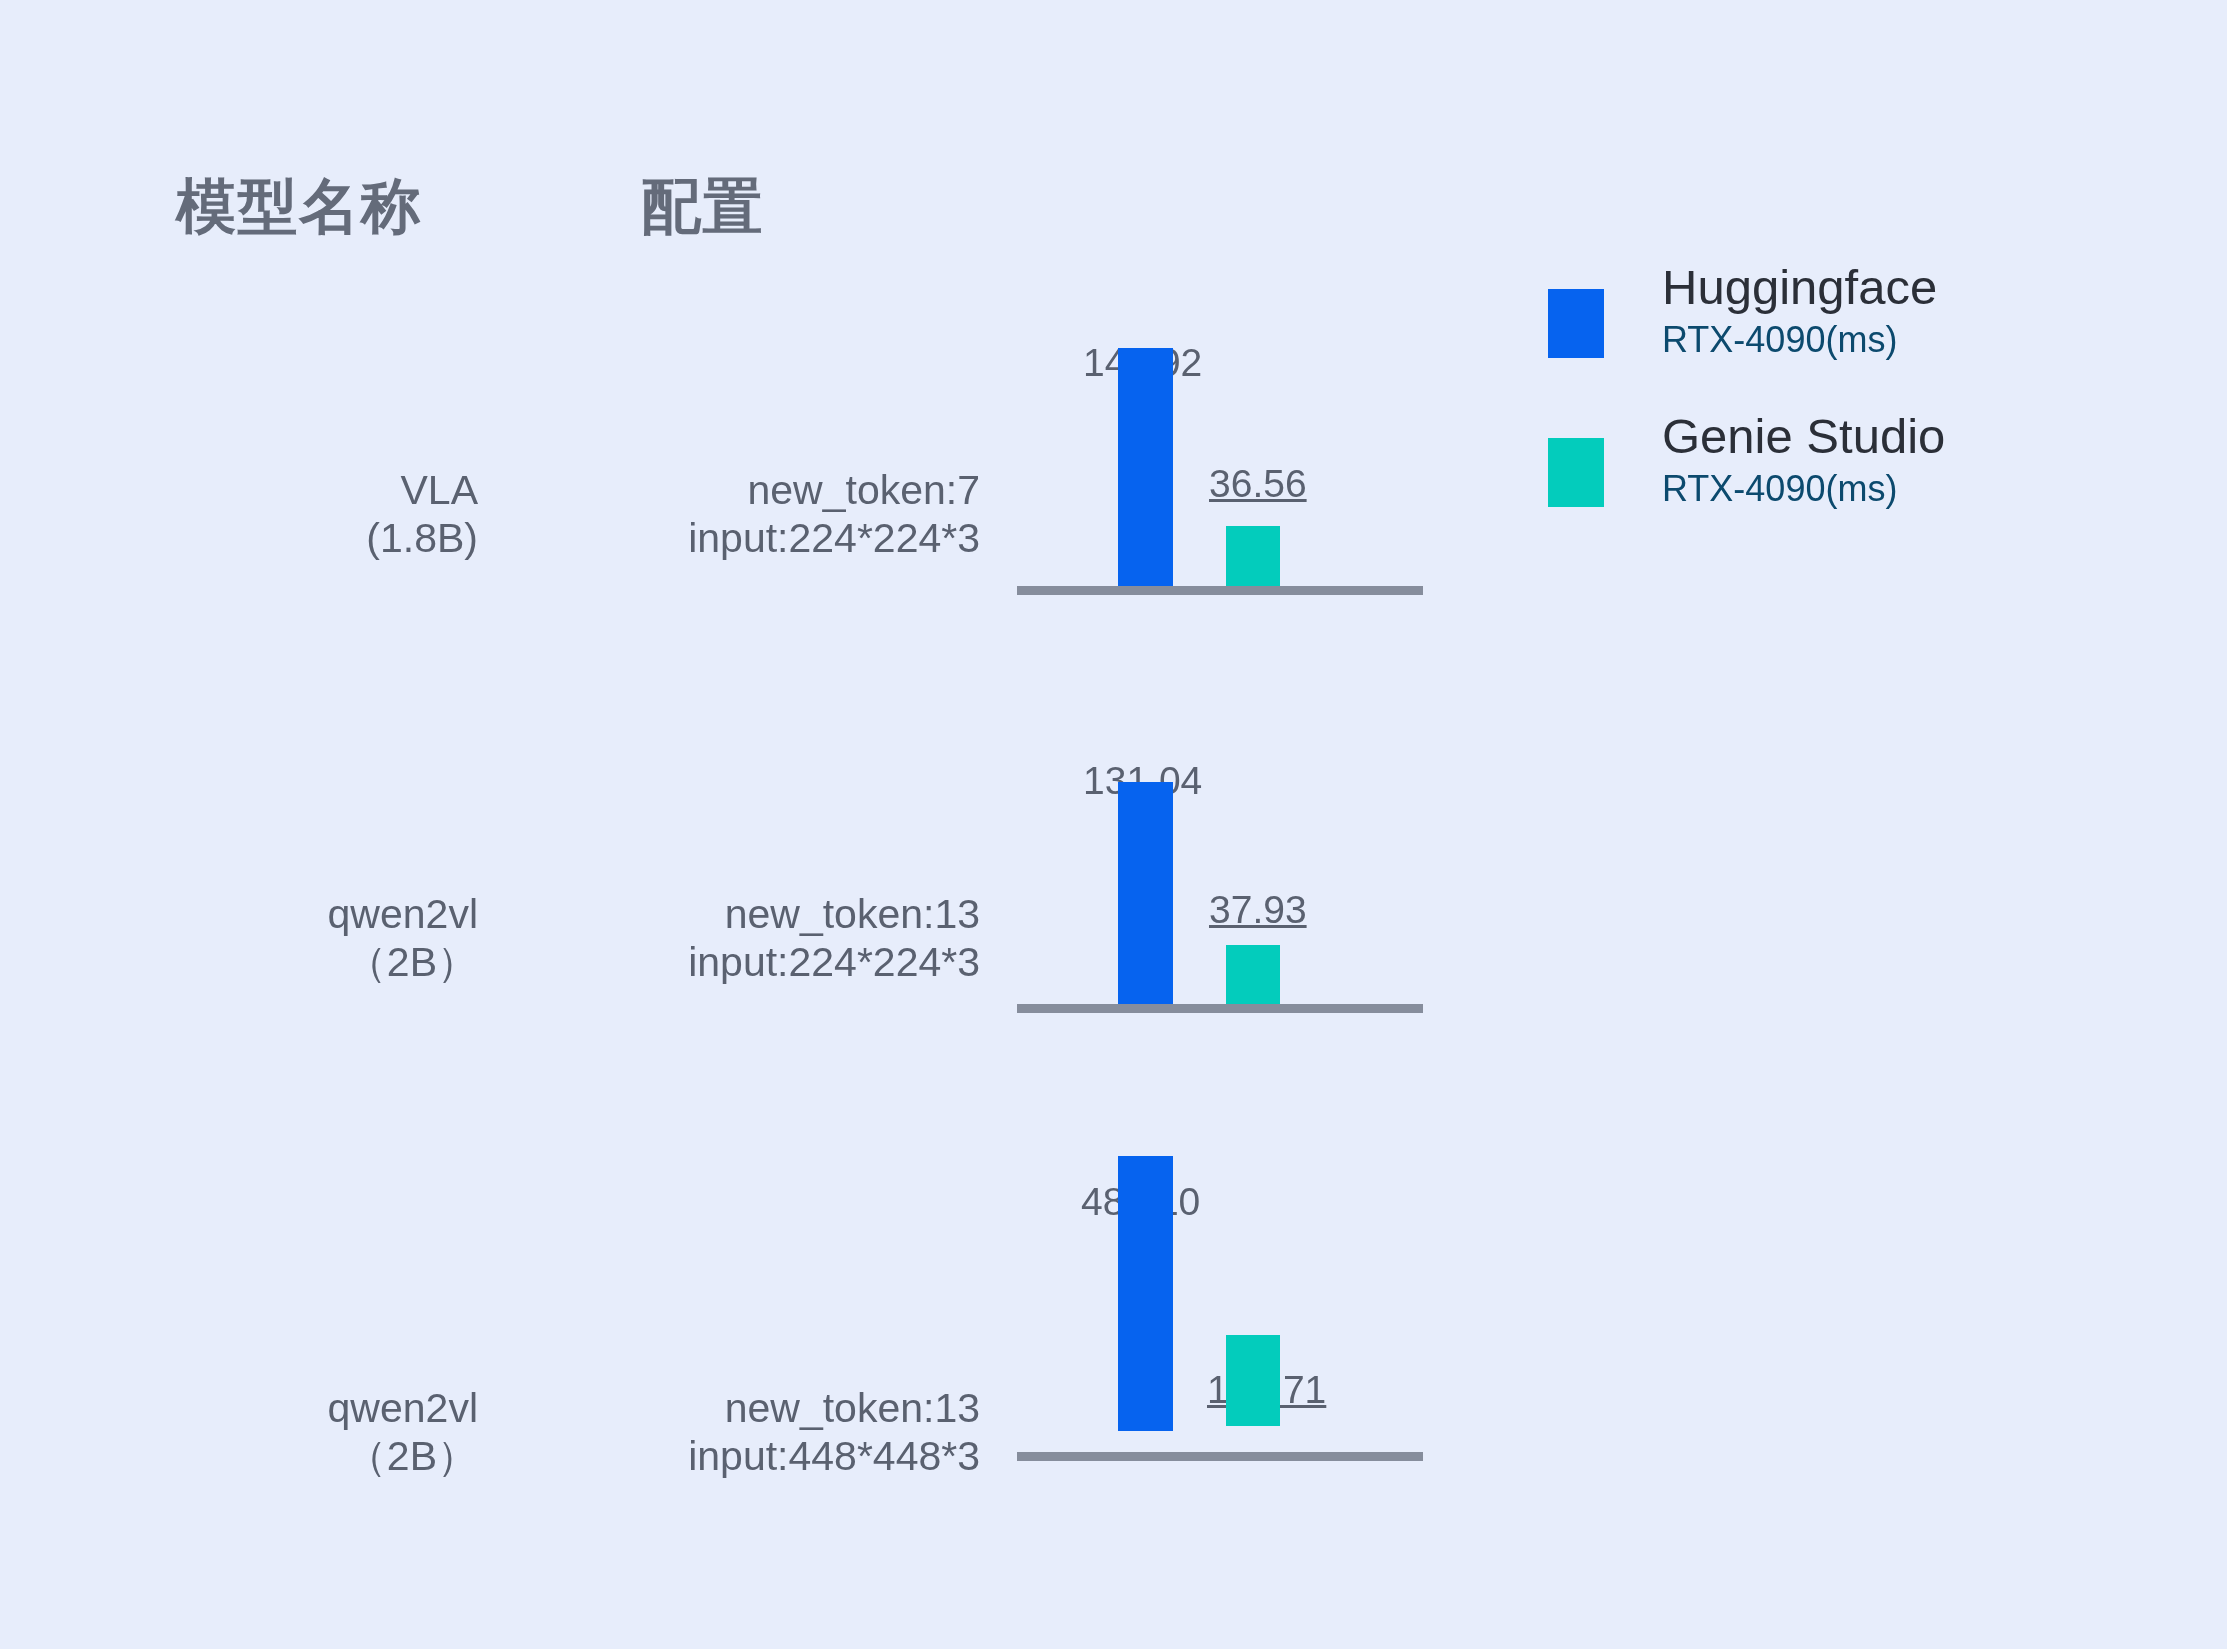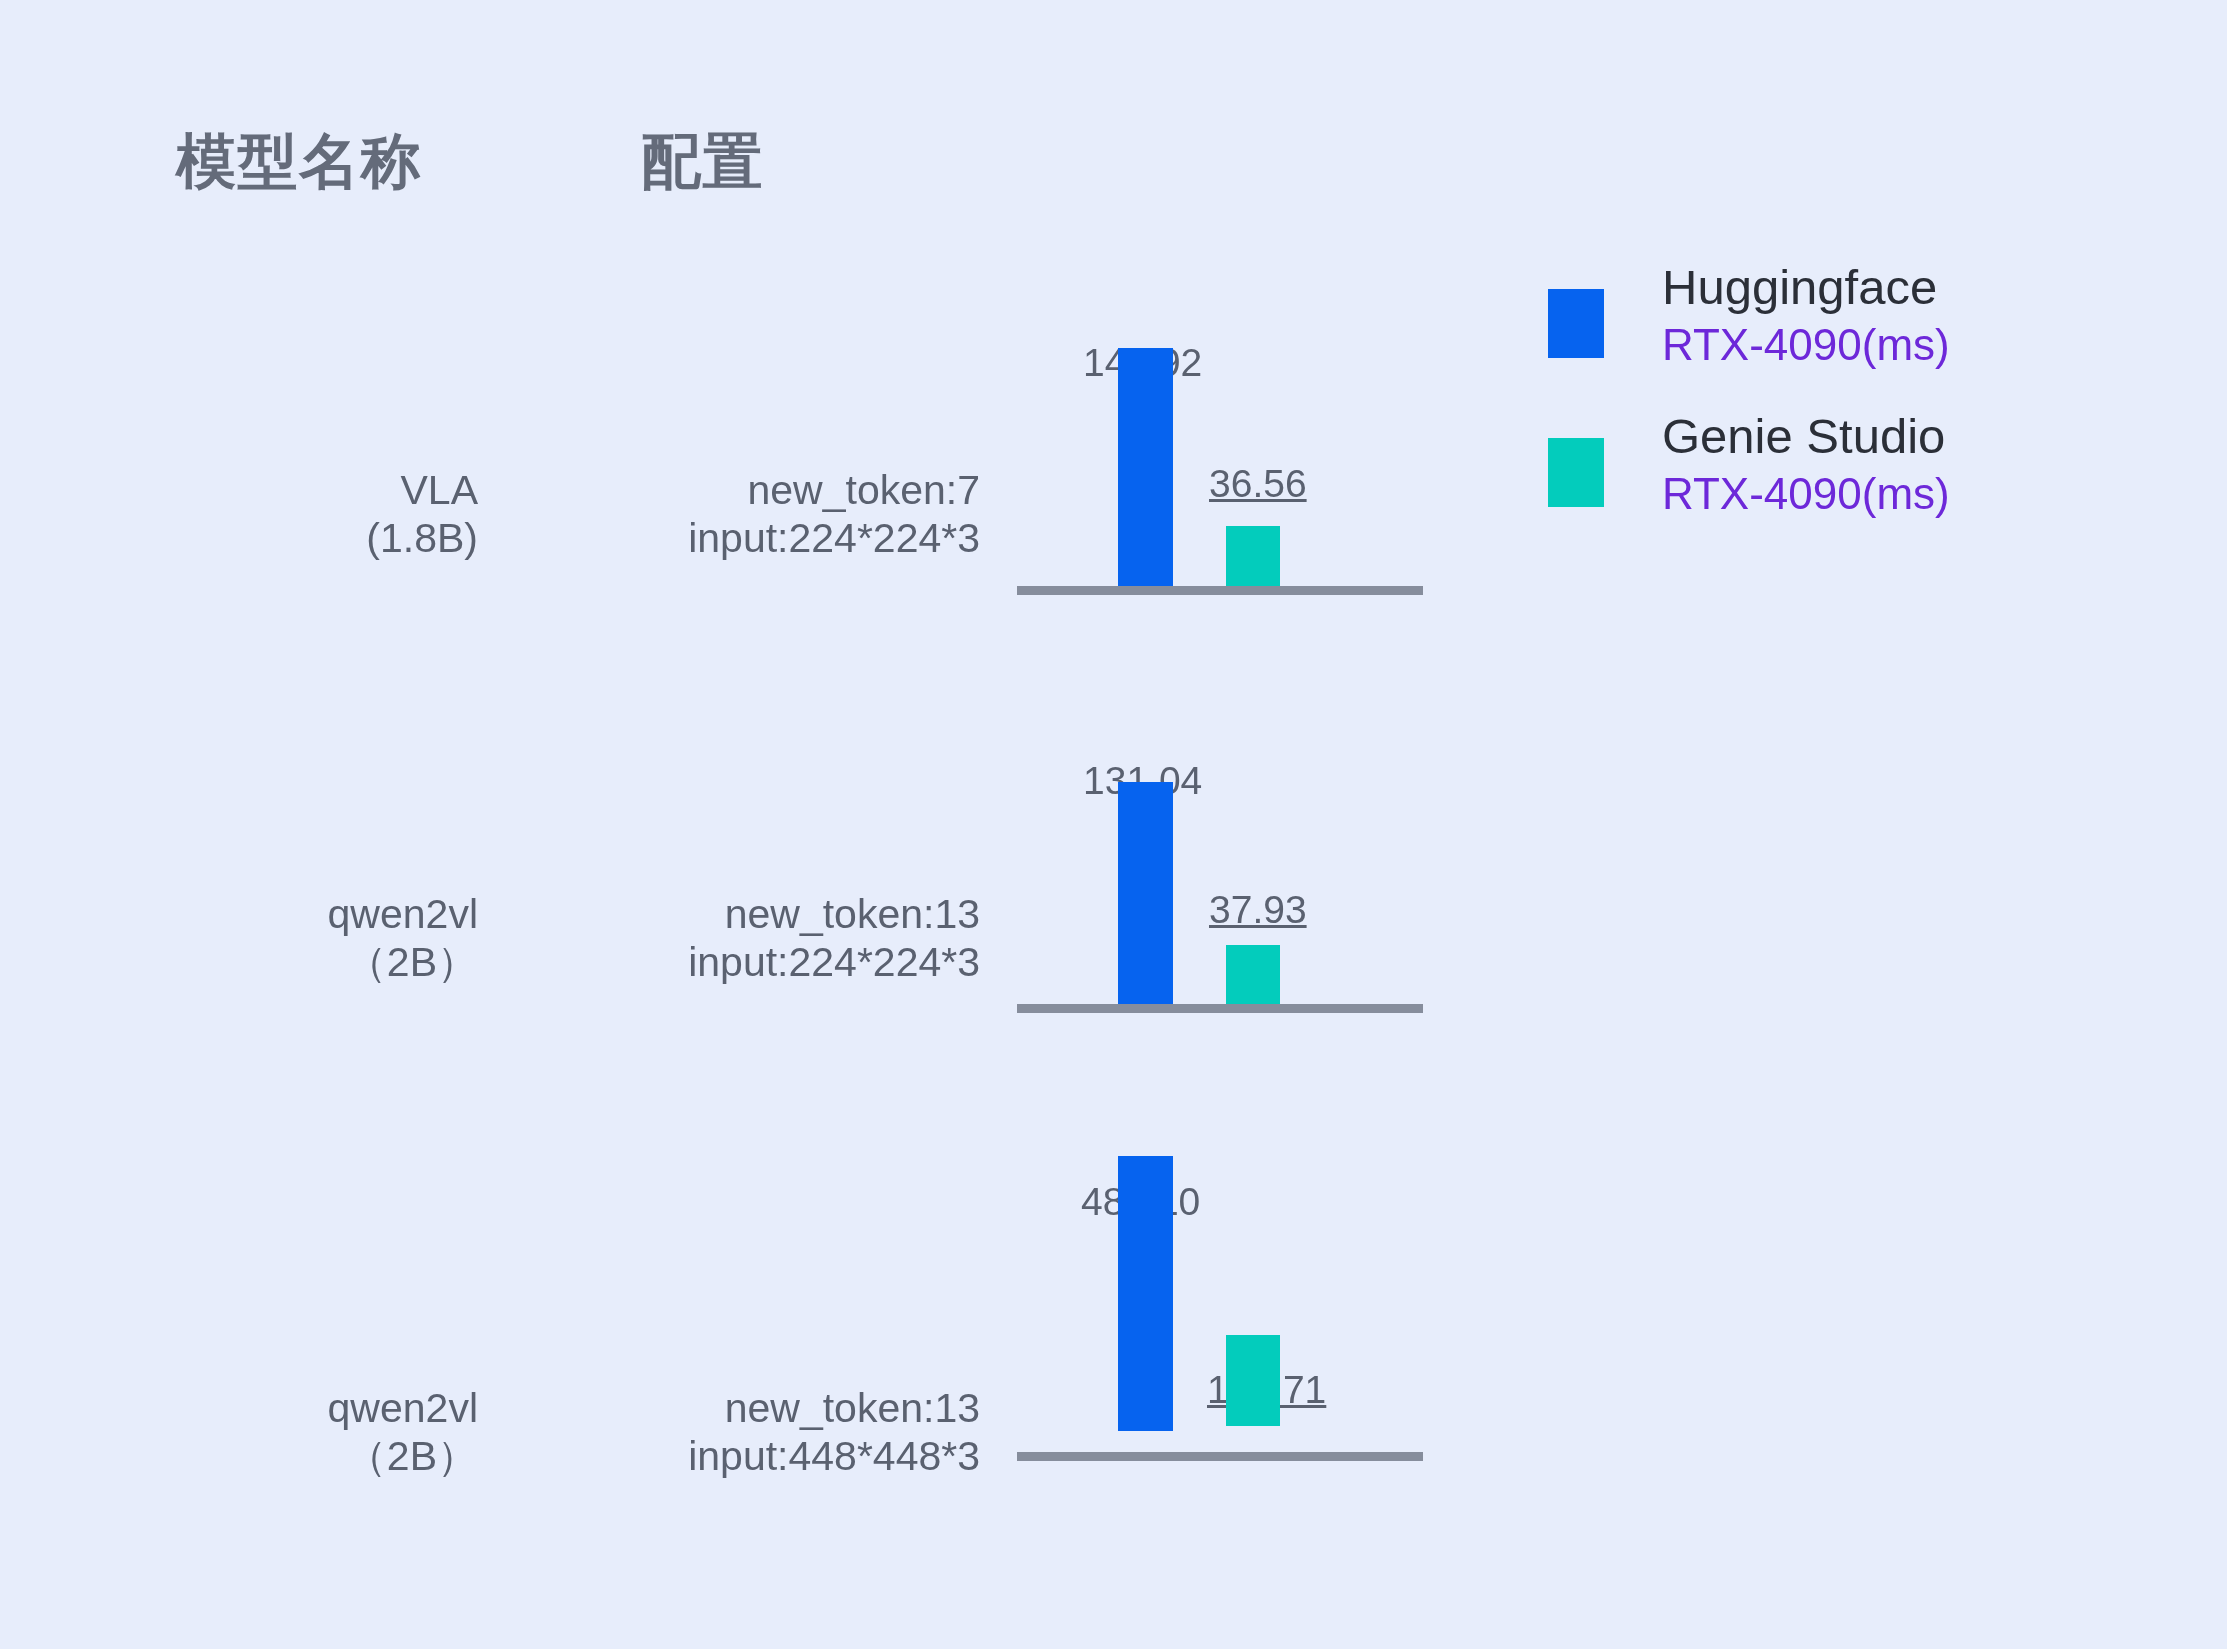--- a/index.html
+++ b/index.html
@@ -21,20 +21,21 @@
 
   
   .col-header {
     position: absolute;
     color: #646b7a;
     font-size: 60px;
     font-weight: 700;
     letter-spacing: 1.6px;
     white-space: nowrap;
     line-height: 1;
+    margin-top: 45px;
   }
   #hdr-model { left: 176px; top: 132px; }
   #hdr-config { left: 641px; top: 132px; }
 
   
   .row {
     position: absolute;
     left: 0;
     width: 2227px;
   }
@@ -144,22 +145,22 @@
     white-space: nowrap;
   }
   .legend-title {
     display: block;
     color: #2b2f38;
     font-size: 49px;
     line-height: 1.18;
   }
   .legend-sub {
     display: block;
-    color: #6d28d9;
-    font-size: 44px;
+    color: #0c4a6e;
+    font-size: 36px;
     line-height: 1.28;
   }
 </style>
 </head>
 <body style="background: rgb(231, 237, 251);">
 
 <div id="canvas" style="background: rgb(231, 237, 251);">
 
   <div id="hdr-model" class="col-header">模型名称</div>
   <div id="hdr-config" class="col-header">配置</div>

